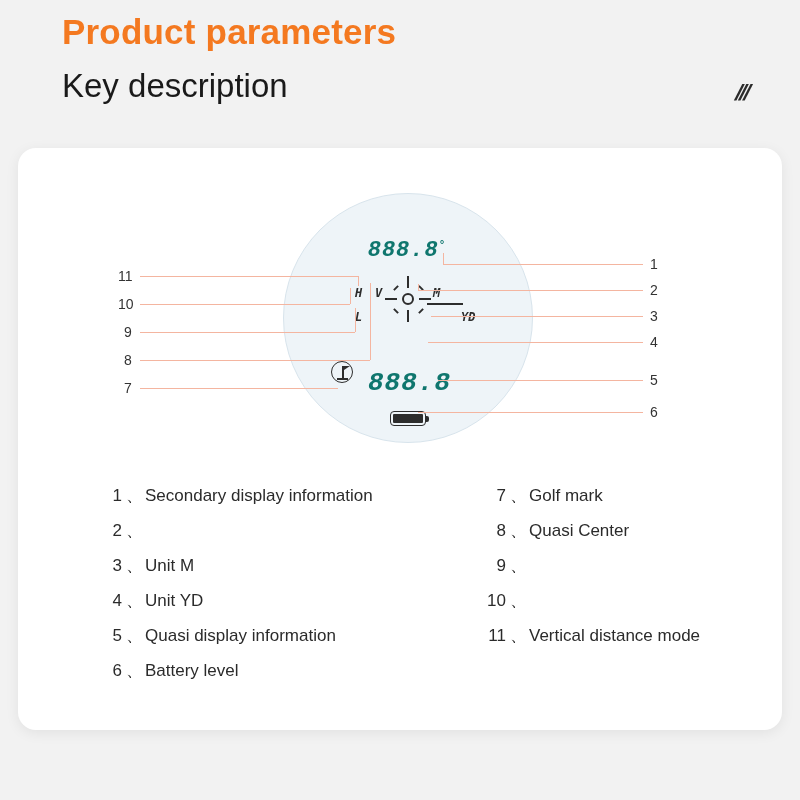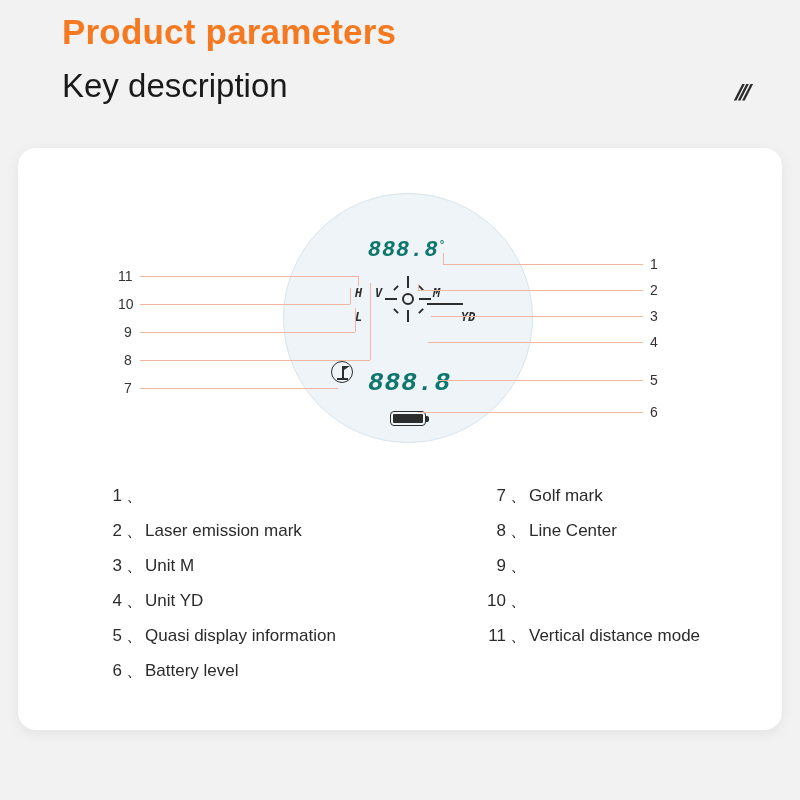--- a/index.html
+++ b/index.html
@@ -382,25 +382,25 @@
       <div class="cvline" style="left:425px; top:105px; height:11px;"></div>
       <div class="cvline" style="left:400px; top:136px; height:6px;"></div>
 
     </div>
 
     <div class="legend">
       <div class="legend-col left">
         <div class="legend-item">
           <span class="legend-idx">1</span>
             <span class="legend-sep">、</span>
+            <span>Secondary display information</span>
         </div>
         <div class="legend-item">
           <span class="legend-idx">2</span>
             <span class="legend-sep">、</span>
-            <span>Laser emission mark</span>
         </div>
         <div class="legend-item">
           <span class="legend-idx">3</span>
             <span class="legend-sep">、</span>
             <span>Unit M</span>
         </div>
         <div class="legend-item">
           <span class="legend-idx">4</span>
             <span class="legend-sep">、</span>
             <span>Unit YD</span>
@@ -419,21 +419,21 @@
 
       <div class="legend-col right">
         <div class="legend-item">
           <span class="legend-idx">7</span>
             <span class="legend-sep">、</span>
             <span>Golf mark</span>
         </div>
         <div class="legend-item">
           <span class="legend-idx">8</span>
             <span class="legend-sep">、</span>
-            <span>Line Center</span>
+            <span>Quasi Center</span>
         </div>
         <div class="legend-item">
           <span class="legend-idx">9</span>
             <span class="legend-sep">、</span>
         </div>
         <div class="legend-item">
           <span class="legend-idx">10</span>
             <span class="legend-sep">、</span>
         </div>
         <div class="legend-item">

